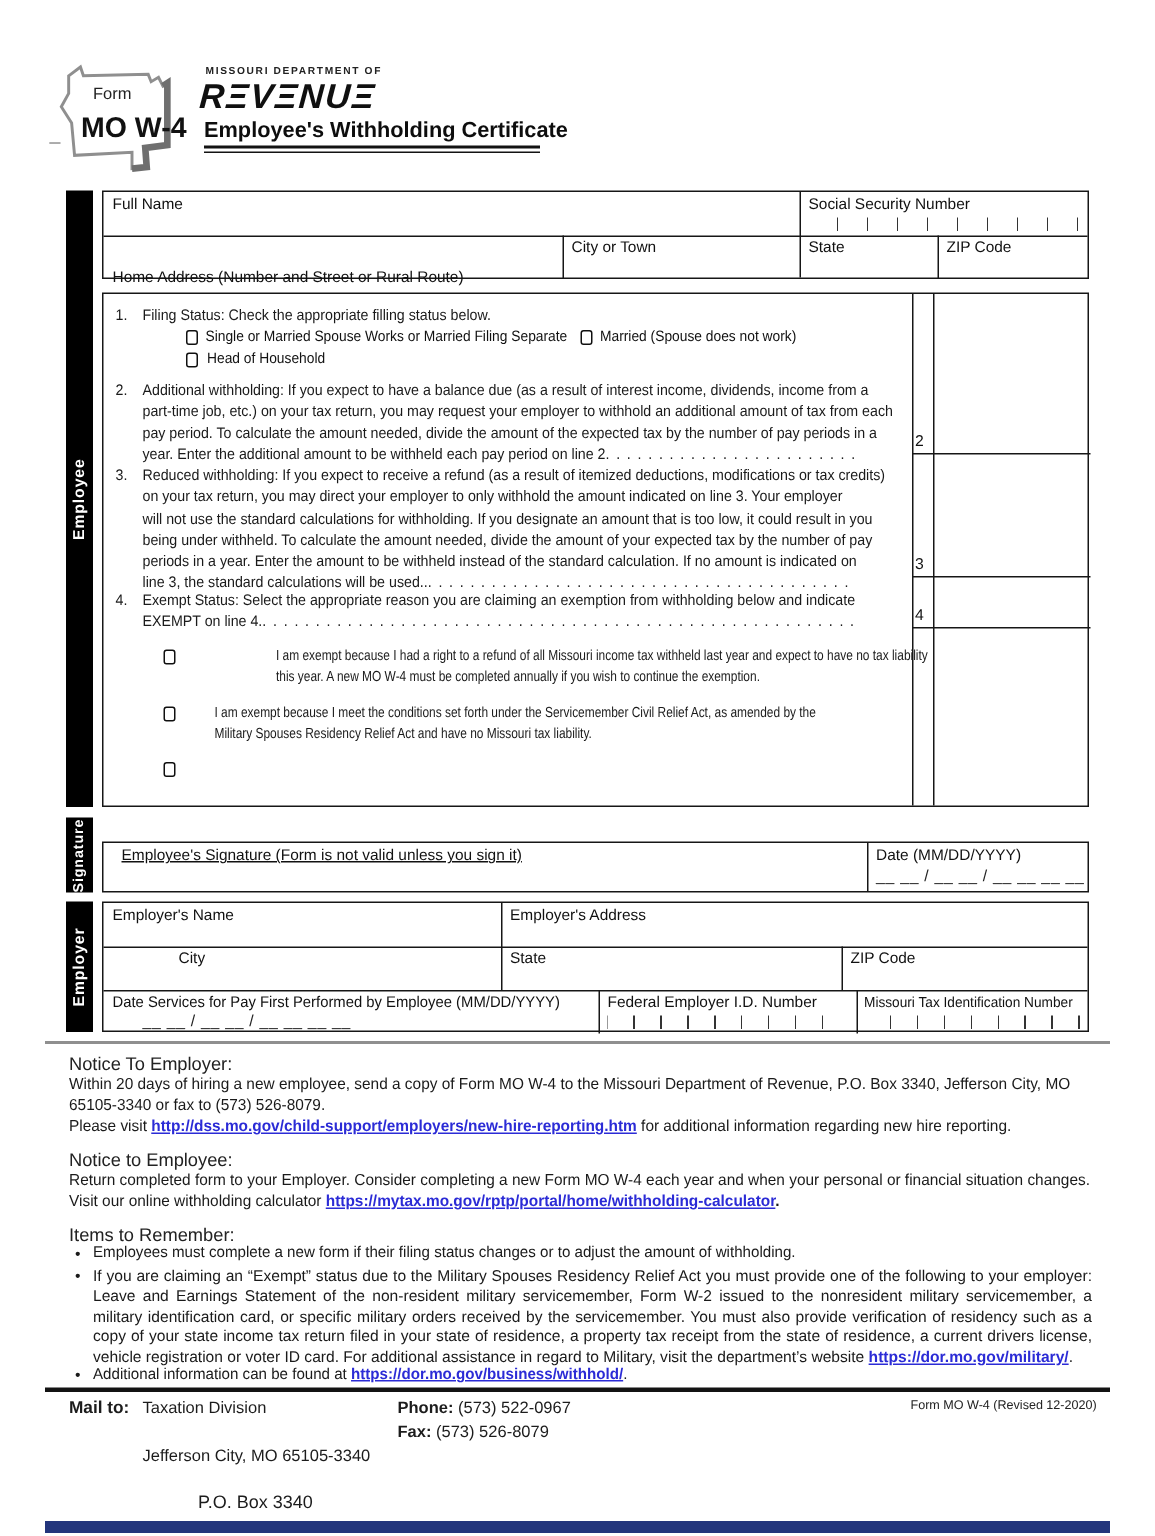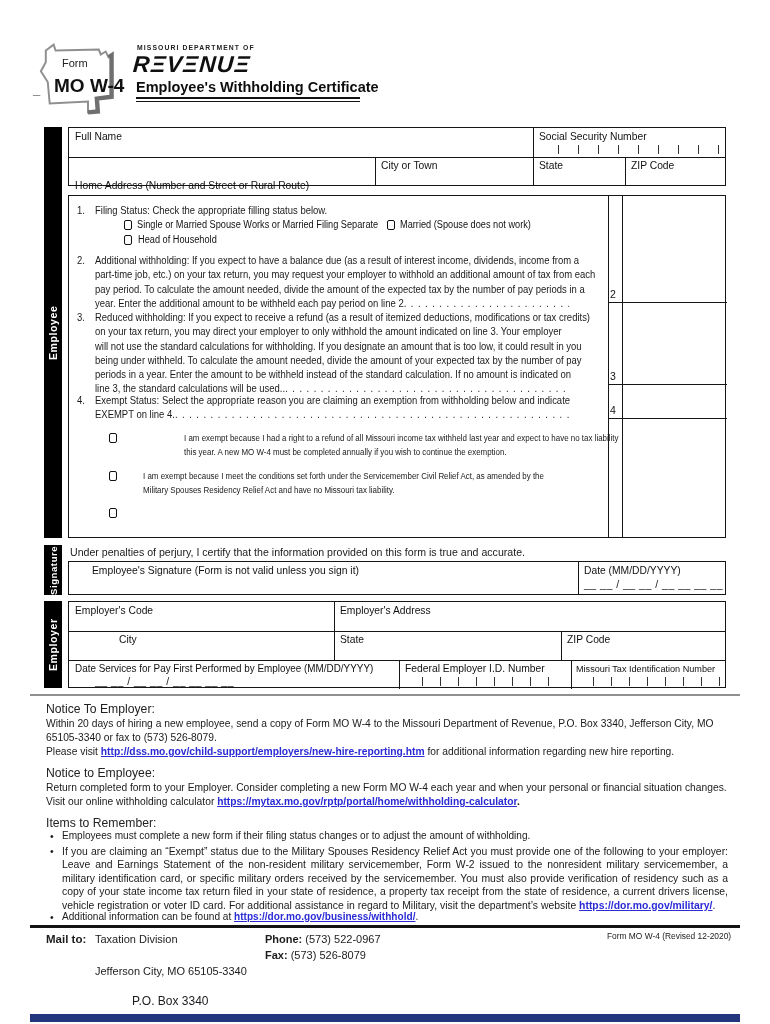--- a/index.html
+++ b/index.html
@@ -157,40 +157,39 @@
       <div class="ex-line">I am exempt because I meet the conditions set forth under the Servicemember Civil Relief Act, as amended by the</div>
       <div class="ex-line">Military Spouses Residency Relief Act and have no Missouri tax liability.</div>
     </div>
 
     <span class="abs cb" style="left:40px; top:312px;"></span>
   </div>
 
   <div class="abs sideband" style="left:44px; top:545px; width:18px; height:50px;">
     <div class="vlabel" style="font-size:9.5px;">Signature</div>
   </div>
-  <div class="abs nw" style="left:70px; top:546px; font-size:10.6px; color:#1a1a1a;">Under penalties of perjury, I certify that the information provided on this form is true and accurate.</div>
   <div class="abs boxframe" style="left:68px; top:561px; width:658px; height:34px;">
     <div class="abs cellline" style="left:509px; top:0; width:1.2px; height:100%;"></div>
-    <div class="abs lbl" style="left:23px; top:3px;">Employee's Signature (Form is not valid unless you sign it)</div>
+    <div class="abs lbl" style="left:12px; top:3px;text-decoration:underline;">Employee's Signature (Form is not valid unless you sign it)</div>
     <div class="abs lbl" style="left:515px; top:3px;">Date (MM/DD/YYYY)</div>
     <div class="abs mono-blanks" style="left:515px; top:16px;">__ __ / __ __ / __ __ __ __</div>
   </div>
 
   <div class="abs sideband" style="left:44px; top:601px; width:18px; height:87px;">
     <div class="vlabel">Employer</div>
   </div>
   <div class="abs boxframe" style="left:68px; top:601px; width:658px; height:87px;">
     <div class="abs cellline" style="left:0; top:28.5px; width:100%; height:1.2px;"></div>
     <div class="abs cellline" style="left:0; top:57.5px; width:100%; height:1.2px;"></div>
     <div class="abs cellline" style="left:265px; top:0; width:1.2px; height:58px;"></div>
     <div class="abs cellline" style="left:492px; top:28.5px; width:1.2px; height:29px;"></div>
     <div class="abs cellline" style="left:330px; top:57.5px; width:1.2px; height:29.5px;"></div>
     <div class="abs cellline" style="left:502px; top:57.5px; width:1.2px; height:29.5px;"></div>
 
-    <div class="abs lbl" style="left:6px; top:3px;">Employer's Code</div>
+    <div class="abs lbl" style="left:6px; top:3px;">Employer's Name</div>
     <div class="abs lbl" style="left:271px; top:3px;">Employer's Address</div>
     <div class="abs lbl" style="left:6px; top:32px;margin-left:44px;">City</div>
     <div class="abs lbl" style="left:271px; top:32px;">State</div>
     <div class="abs lbl" style="left:498px; top:32px;">ZIP Code</div>
 
     <div class="abs lbl nw" style="left:6px; top:61px; transform:scaleX(0.96); transform-origin:0 0;">Date Services for Pay First Performed by Employee (MM/DD/YYYY)</div>
     <div class="abs mono-blanks" style="left:26px; top:73px;">__ __ / __ __ / __ __ __ __</div>
     <div class="abs lbl" style="left:336px; top:61px;">Federal Employer I.D. Number</div>
     <div class="abs ticks-wide" style="left:336px; top:75px; width:160px;"></div>
     <div class="abs lbl-sm nw" style="left:507px; top:61px; transform:scaleX(0.95); transform-origin:0 0;">Missouri Tax Identification Number</div>

